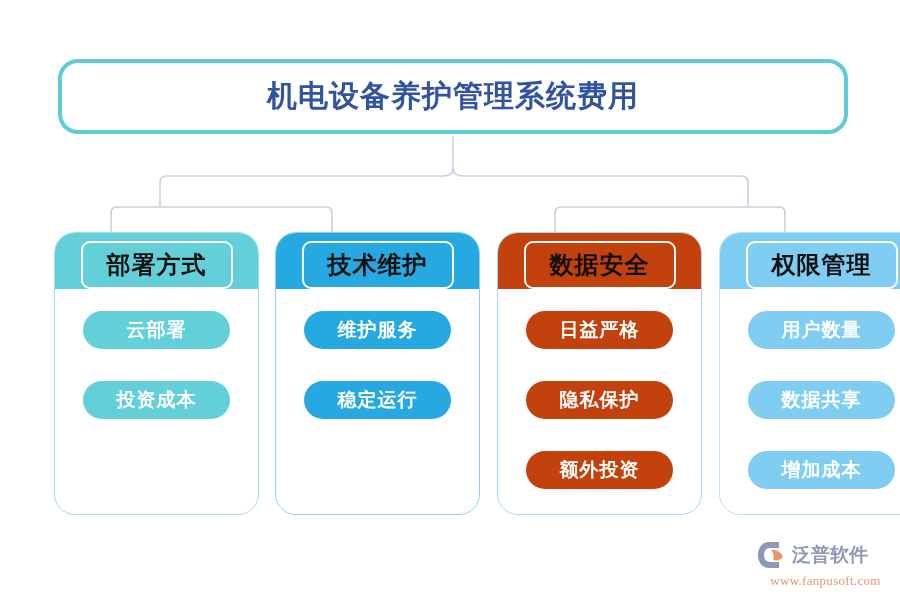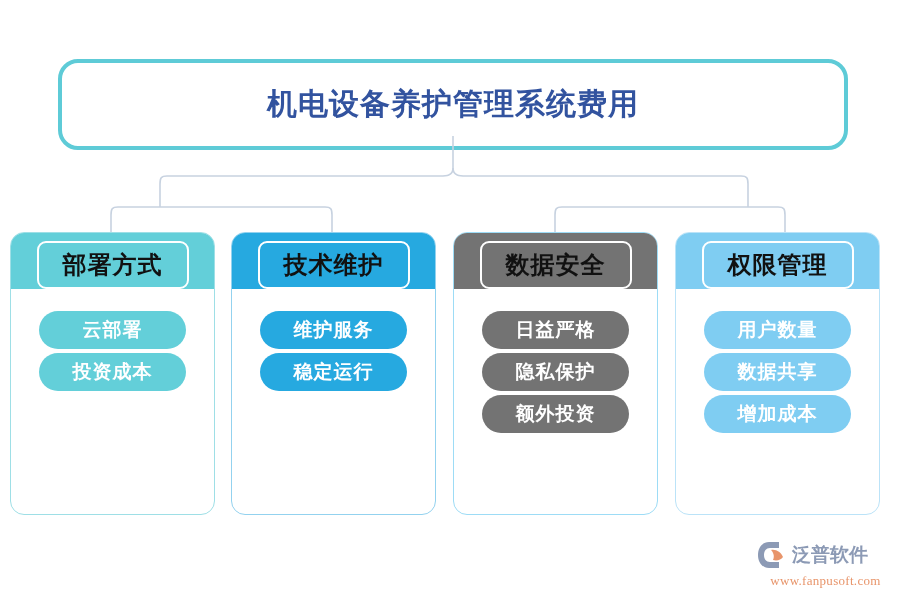--- a/index.html
+++ b/index.html
@@ -19,21 +19,21 @@
     height: 600px;
     background: #ffffff;
   }
 
   
   .title-box {
     position: absolute;
     left: 58px;
     top: 59px;
     width: 790px;
-    height: 91px;
+    height: 75px;
     box-sizing: border-box;
     background: #ffffff;
     border: 4px solid #5ECBD7;
     border-radius: 20px;
     display: flex;
     align-items: center;
     justify-content: center;
   }
   .title-text {
     font-size: 30px;
@@ -53,24 +53,25 @@
     pointer-events: none;
   }
 
   
   .card {
     position: absolute;
     top: 232px;
     width: 205px;
     height: 283px;
     box-sizing: border-box;
-    border-radius: 14px;
+    border-radius: 21px;
     background: #ffffff;
     border: 1.4px solid #9fdfe8;
     overflow: hidden;
+    margin-left: 44px;
   }
   .card-head {
     position: relative;
     height: 56px;
     width: 100%;
     display: flex;
     align-items: center;
     justify-content: center;
   }
   .card-head-inner {
@@ -92,21 +93,21 @@
     font-weight: bold;
     color: #111111;
     white-space: nowrap;
     letter-spacing: 1px;
   }
   .card-body {
     padding-top: 22px;
     display: flex;
     flex-direction: column;
     align-items: center;
-    gap: 4px;
+    gap: 32px;
   }
   .pill {
     width: 147px;
     height: 38px;
     border-radius: 19px;
     display: flex;
     align-items: center;
     justify-content: center;
     font-size: 19px;
     font-weight: bold;
@@ -117,21 +118,21 @@
 
   
   .c1 { border-color: #9EDFE6; }
   .c1 .card-head, .c1 .card-head-inner, .c1 .pill { background: #63CFD9; }
   .c1 .card-head { background: #63CFD9; }
   
   .c2 { border-color: #93d2ef; }
   .c2 .card-head, .c2 .card-head-inner, .c2 .pill { background: #26A9E0; }
   
   .c3 { border-color: #9ddcf6; }
-  .c3 .card-head, .c3 .card-head-inner, .c3 .pill { background: #737373; }
+  .c3 .card-head, .c3 .card-head-inner, .c3 .pill { background: #c2410c; }
   
   .c4 { border-color: #bbe3f8; }
   .c4 .card-head, .c4 .card-head-inner, .c4 .pill { background: #7FCDF2; }
 
   
   .logo {
     position: absolute;
     left: 757px;
     top: 538px;
     width: 140px;

